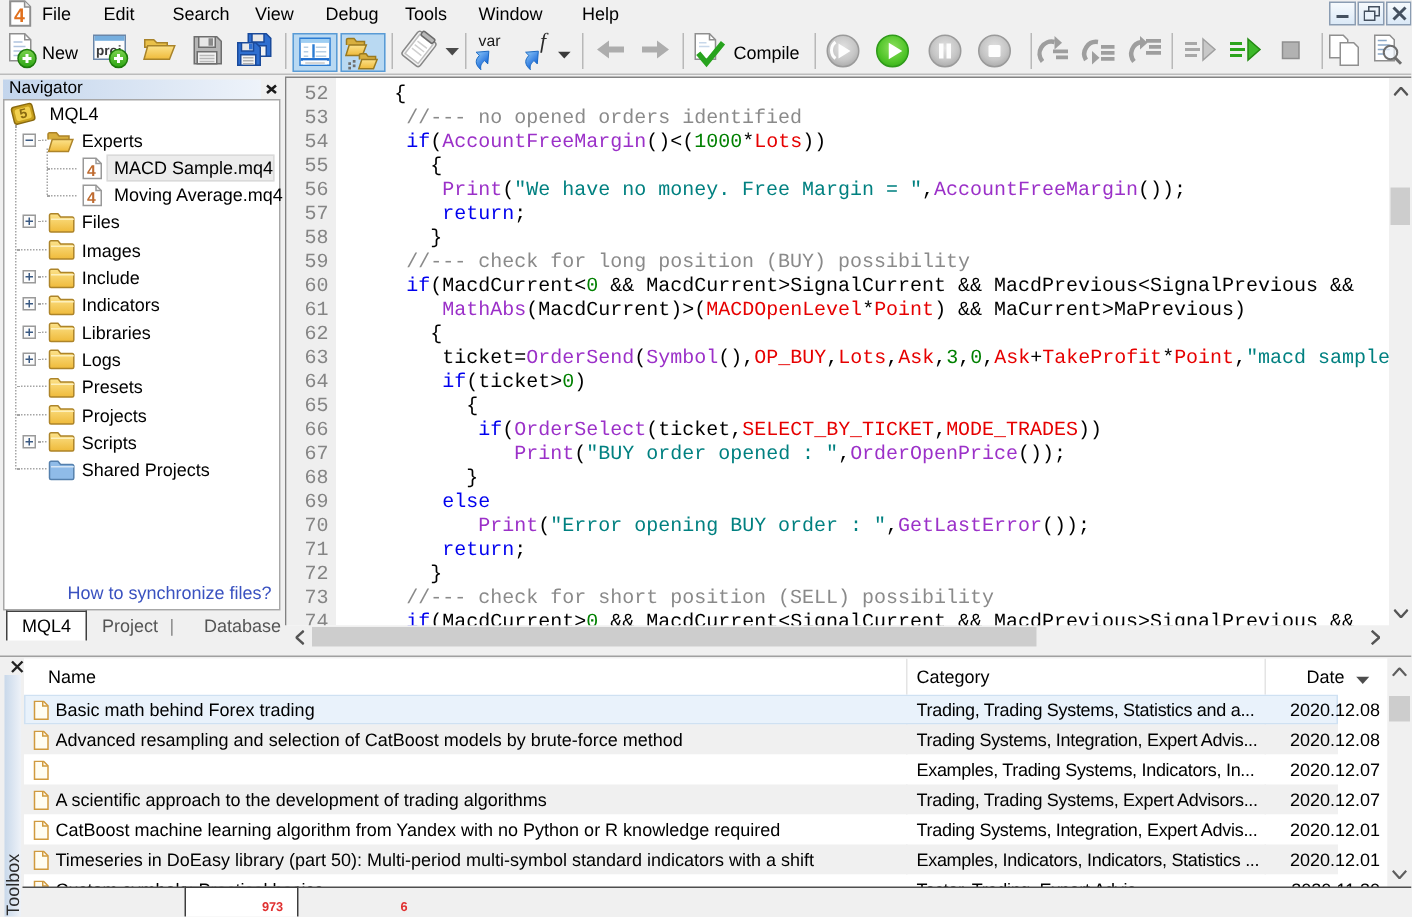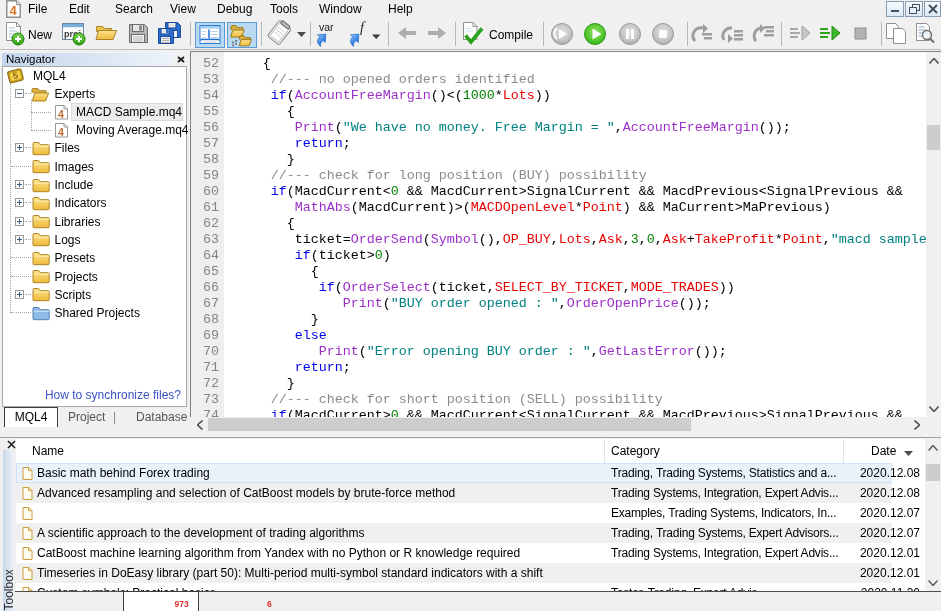--- a/index.html
+++ b/index.html
@@ -628,20 +628,21 @@
             <span class="cell" style="left:21px;width:560px">CatBoost machine learning algorithm from Yandex with no Python or R knowledge required</span>
             <span class="cell" style="left:595px;width:233px;letter-spacing:-0.2px">Trading Systems, Integration, Expert Advis...</span>
             <span class="cell" style="left:832px;width:72px;text-align:right">2020.12.01</span>
           </div>
 <div class="row" style="top:124px;background:#f0f0f0;">
             <svg class="doc" width="11" height="13">
               <path d="M1 0.5 h6 l3 3 v9 h-9z" fill="#fffdf2" stroke="#d09a3e"></path>
               <path d="M6.5 0.5 v3.2 h3.4" fill="none" stroke="#d09a3e"></path>
             </svg>
             <span class="cell" style="left:21px;width:560px">Timeseries in DoEasy library (part 50): Multi-period multi-symbol standard indicators with a shift</span>
+            <span class="cell" style="left:595px;width:233px;letter-spacing:-0.2px">Examples, Indicators, Indicators, Statistics ...</span>
             <span class="cell" style="left:832px;width:72px;text-align:right">2020.12.01</span>
           </div>
 <div class="row" style="top:144px;background:#fff;">
             <svg class="doc" width="11" height="13">
               <path d="M1 0.5 h6 l3 3 v9 h-9z" fill="#fffdf2" stroke="#d09a3e"></path>
               <path d="M6.5 0.5 v3.2 h3.4" fill="none" stroke="#d09a3e"></path>
             </svg>
             <span class="cell" style="left:21px;width:560px">Custom symbols: Practical basics</span>
             <span class="cell" style="left:595px;width:233px;letter-spacing:-0.2px">Tester, Trading, Expert Advis...</span>
             <span class="cell" style="left:832px;width:72px;text-align:right">2020.11.30</span>

